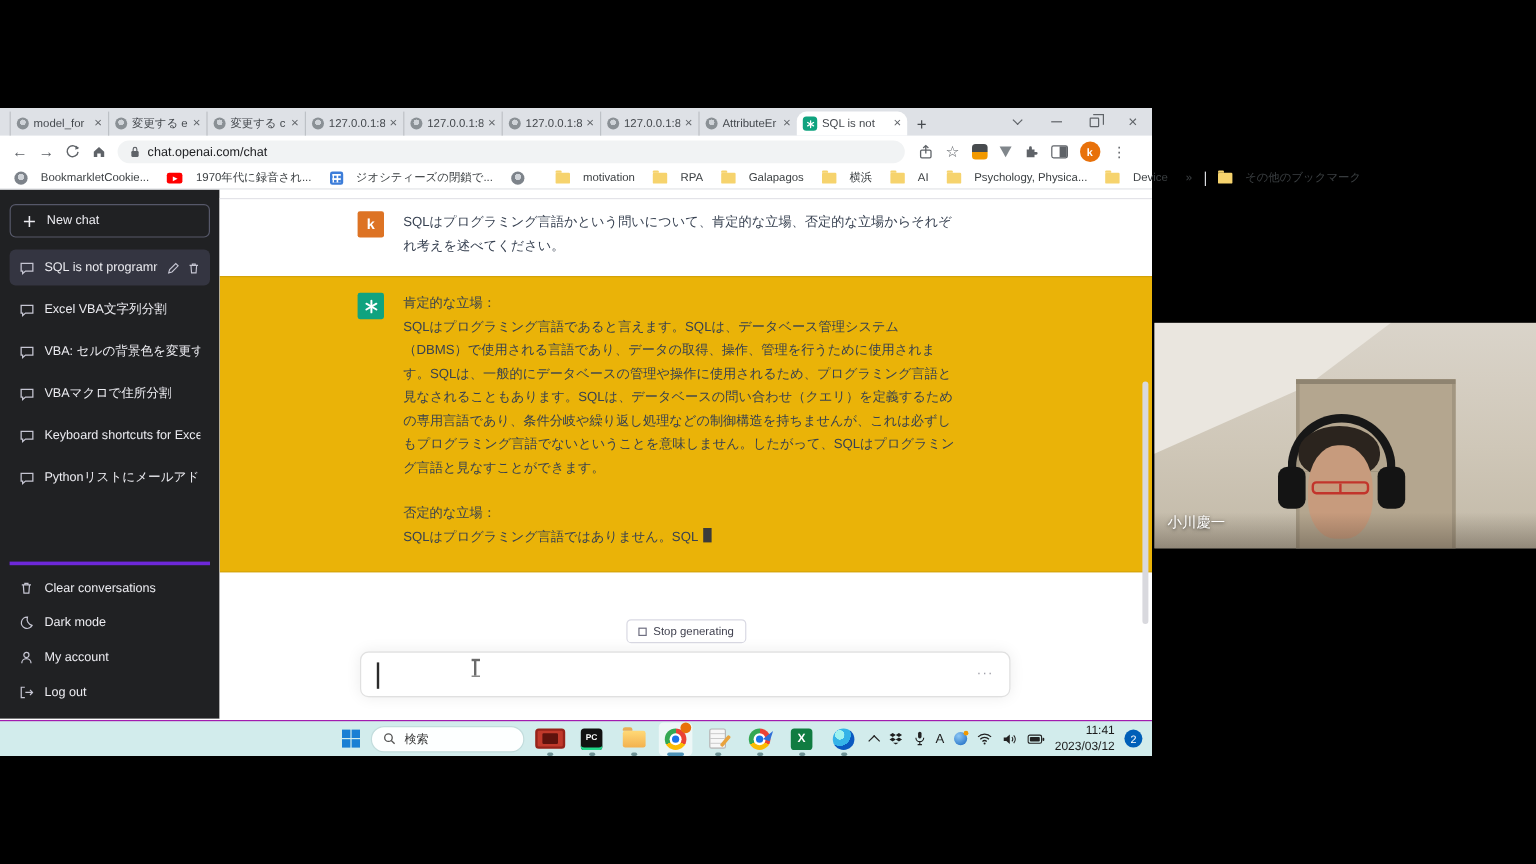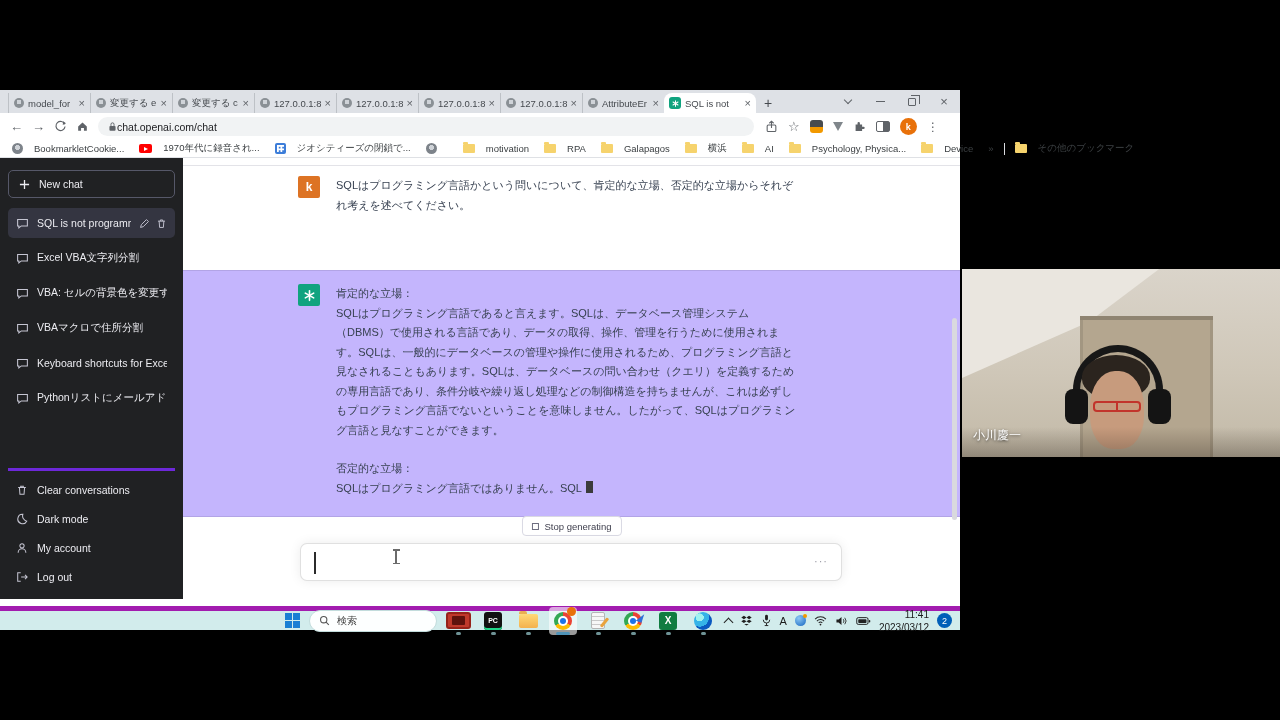--- a/index.html
+++ b/index.html
@@ -28,21 +28,21 @@
   .ctl-min  { width:9px; height:1.5px; background:#5f6368; }
   .ctl-rest { width:8px; height:8px; border:1.2px solid #5f6368; border-radius:1px; position:relative; background:#dee1e6; }
   .ctl-rest::before { content:""; position:absolute; left:1.5px; top:-3.5px; width:8px; height:8px;
                       border-top:1.2px solid #5f6368; border-right:1.2px solid #5f6368; }
   .ctl-close { font-size:13px; }
 
   
   .addrbar { height:27px; background:#fff; display:flex; align-items:center; padding:0 10px; gap:9px; }
   .nav-glyph { font-size:13px; color:#5f6368; }
   .urlpill { width:656px; height:19px; background:#f1f3f4; border-radius:10px; display:flex;
-             align-items:center; padding:0 10px; gap:0; }
+             align-items:center; padding:0 10px; gap:6px; }
   .url-text { font-size:10.5px; color:#202124; }
   .abar-right { display:flex; align-items:center; gap:10px; margin-left:2px; }
   .star { font-size:13px; color:#5f6368; }
   .ext-dark { width:13px; height:13px; border-radius:3px; background:linear-gradient(#474b4e 52%, #f29900 52%); }
   .ext-v { width:0; height:0; border-left:5px solid transparent; border-right:5px solid transparent; border-top:9px solid #80868b; }
   .ext-panel { width:14px; height:11px; border:1.5px solid #5f6368; border-radius:2px; position:relative; }
   .ext-panel::after { content:""; position:absolute; right:0; top:0; width:45%; height:100%; background:#5f6368; }
   .avatar-k { width:17px; height:17px; border-radius:50%; background:#e8710a; color:#fff; font-size:9px;
               font-weight:bold; display:flex; align-items:center; justify-content:center; }
   .menu-dots { font-size:12px; color:#5f6368; }
@@ -74,21 +74,21 @@
   .sitem.active { background:#343541; }
   .slabel { flex:1; overflow:hidden; white-space:nowrap; }
   .sitem .actions { display:flex; gap:6px; }
   .spacer { flex:1; }
   .sfooter { border-top:3px solid #6d28d9; padding-top:4px; }
   .fitem { height:29px; display:flex; align-items:center; gap:9px; padding:0 8px; font-size:10.5px; white-space:nowrap; }
   .sic { flex:0 0 auto; display:flex; }
 
   .main { flex:1; position:relative; background:#fff; overflow:hidden; }
   .row-user { border-top:1px solid #e3e3e8; margin-top:7px; padding:10px 0 15px; background:#fff; }
-  .row-asst { background:#c4b5fd; border-top:1px solid rgba(0,0,0,.09); border-bottom:1px solid rgba(0,0,0,.09); padding:13px 0 18px;margin-top:40px; }
+  .row-asst { background:#eab308; border-top:1px solid rgba(0,0,0,.09); border-bottom:1px solid rgba(0,0,0,.09); padding:13px 0 18px; }
   .msg { display:flex; gap:16px; padding-left:115px; }
   .mavatar { width:22px; height:22px; border-radius:2px; flex:0 0 auto; display:flex; align-items:center;
              justify-content:center; color:#fff; font-size:12px; font-weight:bold; }
   .mavatar.user { background:#dd7324; }
   .mavatar.gpt { background:#10a37f; }
   .mtext { width:465px; font-size:11px; line-height:19.5px; color:#374151; }
   .mtext p { margin:0; }
   .mtext p + p.gap { margin-top:19px; }
   .cursor-block { display:inline-block; width:7px; height:12px; background:#3b3b3b; margin-left:4px; vertical-align:-1px; }
 
@@ -101,21 +101,21 @@
               border:1px solid rgba(0,0,0,.12); border-radius:7px; box-shadow:0 0 12px rgba(0,0,0,.08); }
   .caret { position:absolute; left:13px; top:8px; width:1.5px; height:22px; background:#2b2b2b; }
   .ibeam { position:absolute; left:94px; top:6px; width:2px; height:13px; background:#6b6b6b; }
   .ibeam::before, .ibeam::after { content:""; position:absolute; left:-2.5px; width:7px; height:1.5px; background:#6b6b6b; }
   .ibeam::before { top:-1px; } .ibeam::after { bottom:-1px; }
   .typing-dots { position:absolute; right:13px; top:11px; color:#9b9ba5; font-size:11px; letter-spacing:1px; }
 
   .scrollthumb { position:absolute; right:3px; top:228px; width:5px; height:202px; background:#d9d9de; border-radius:3px; }
 
   
-  .taskbar { position:absolute; left:0; right:0; bottom:0; height:24px; background:#d2ecec; border-top:5px solid #a21caf; }
+  .taskbar { position:absolute; left:0; right:0; bottom:0; height:30px; background:#d2ecec; border-top:1px solid #a21caf; }
   .tb-center { position:absolute; left:285px; top:0; height:100%; display:flex; align-items:center; gap:7px; }
   .win-start { width:15px; height:15px; display:grid; grid-template-columns:1fr 1fr; grid-template-rows:1fr 1fr; gap:1.5px; margin-right:2px; }
   .win-start span { background:#1a7fd4; }
   .search-pill { width:128px; height:22px; background:#fdffff; border:1px solid #c2dcdc; border-radius:11px;
                  display:flex; align-items:center; gap:7px; padding:0 9px; font-size:10px; color:#3b3b3b; }
   .app { width:28px; height:28px; border-radius:4px; display:flex; flex-direction:column; align-items:center;
          justify-content:center; position:relative; }
   .app.active { background:rgba(255,255,255,.6); }
   .run-dot { position:absolute; bottom:0px; width:5px; height:2.5px; border-radius:2px; background:#6f9396; }
   .app.active .run-dot { width:14px; background:#4f93b8; }

